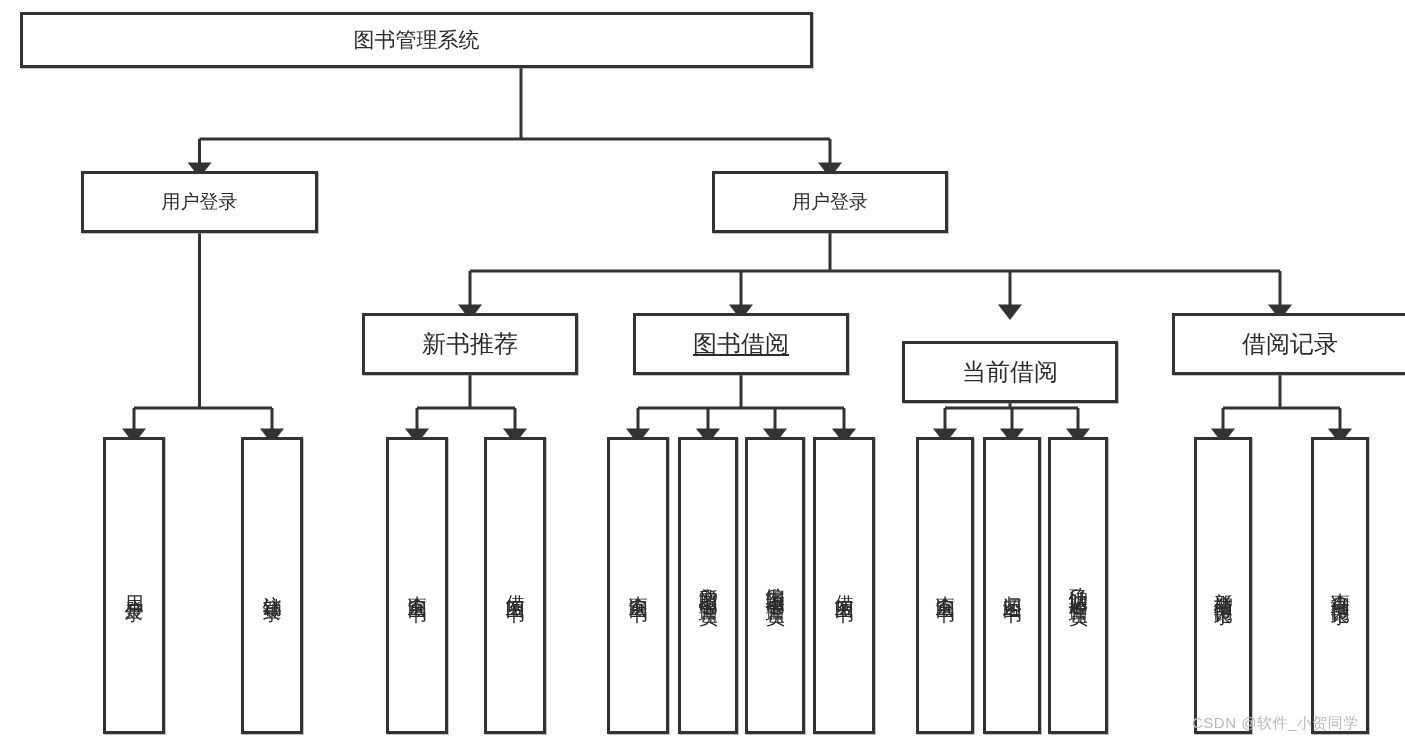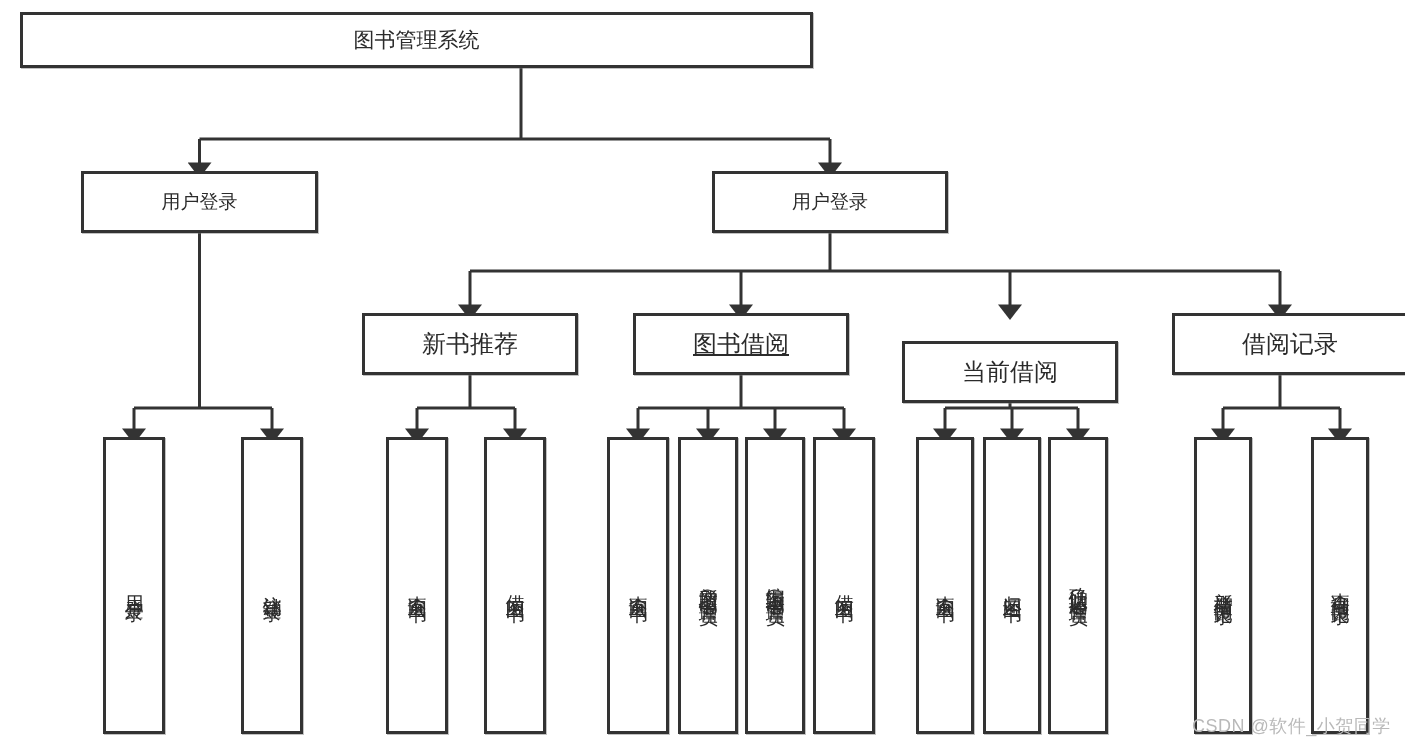--- a/index.html
+++ b/index.html
@@ -60,21 +60,21 @@
     writing-mode: vertical-rl;
     text-orientation: upright;
     letter-spacing: 3px;
     line-height: 1.08;
     white-space: pre;
     display: block;
   }
   .watermark {
     position: absolute;
     color: #b9b9b9;
-    font-size: 18px;
+    font-size: 15px;
     white-space: nowrap;
     letter-spacing: 0.5px;
   }
 </style>
 </head>
 <body>
 
 <div id="diagram-root">
 
   <svg id="edge-layer" viewBox="0 0 1405 747" xmlns="http://www.w3.org/2000/svg">

